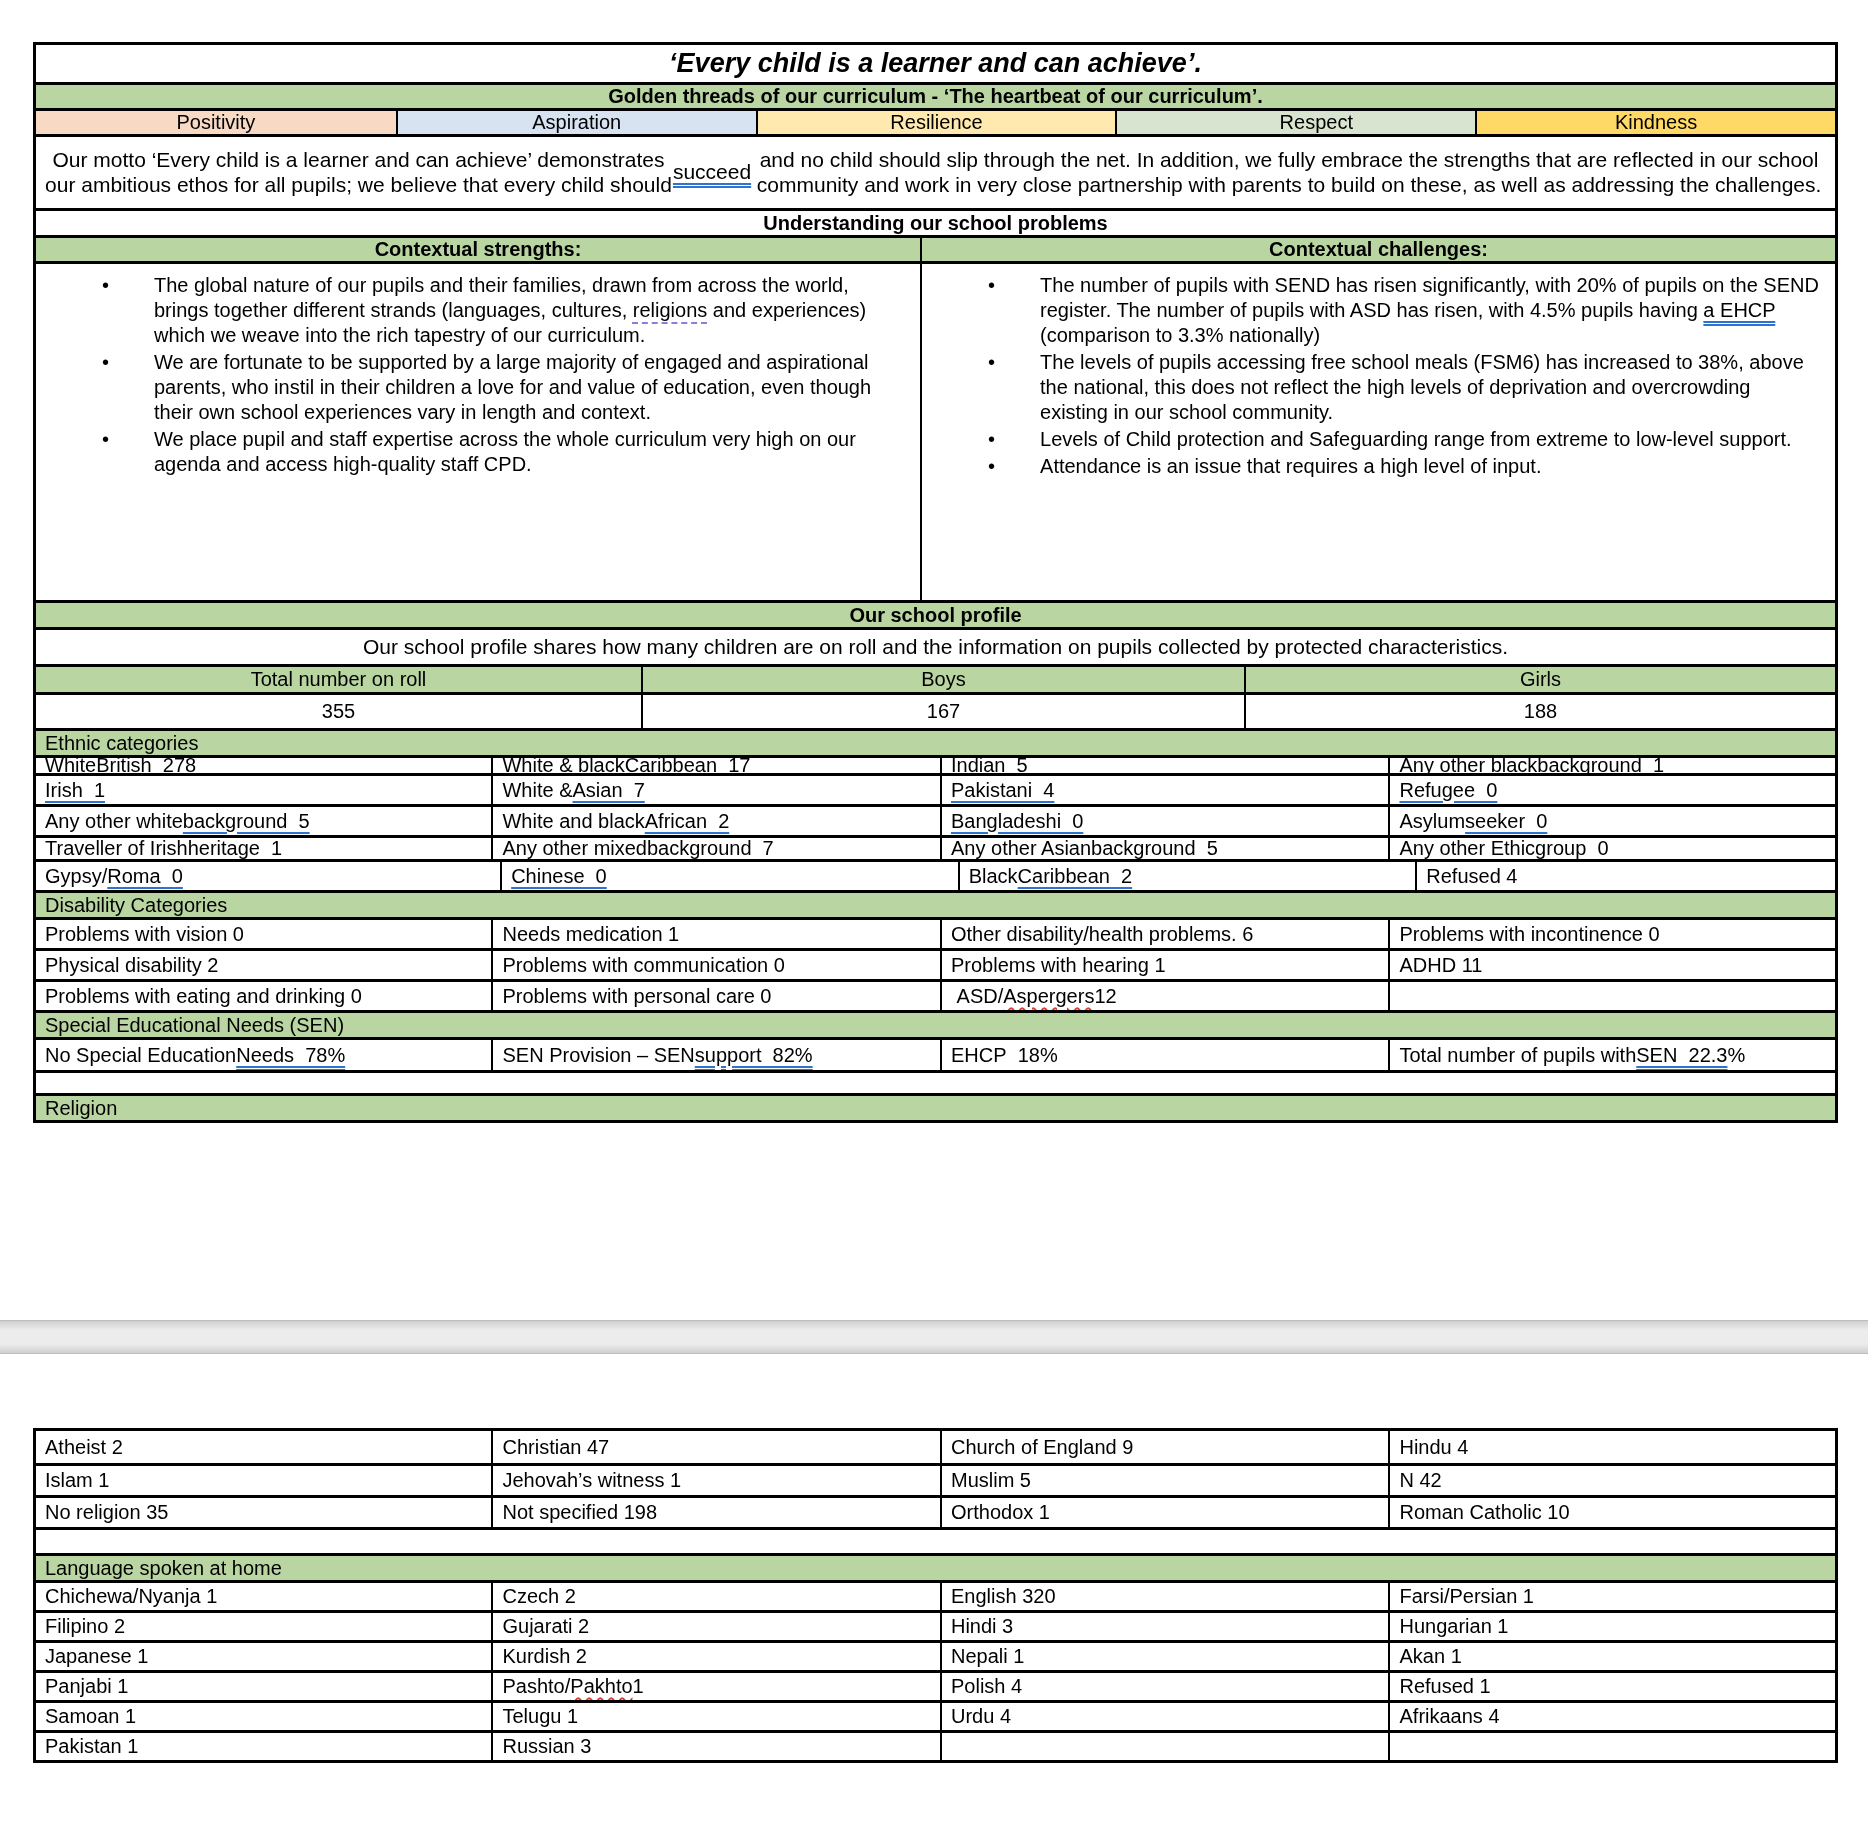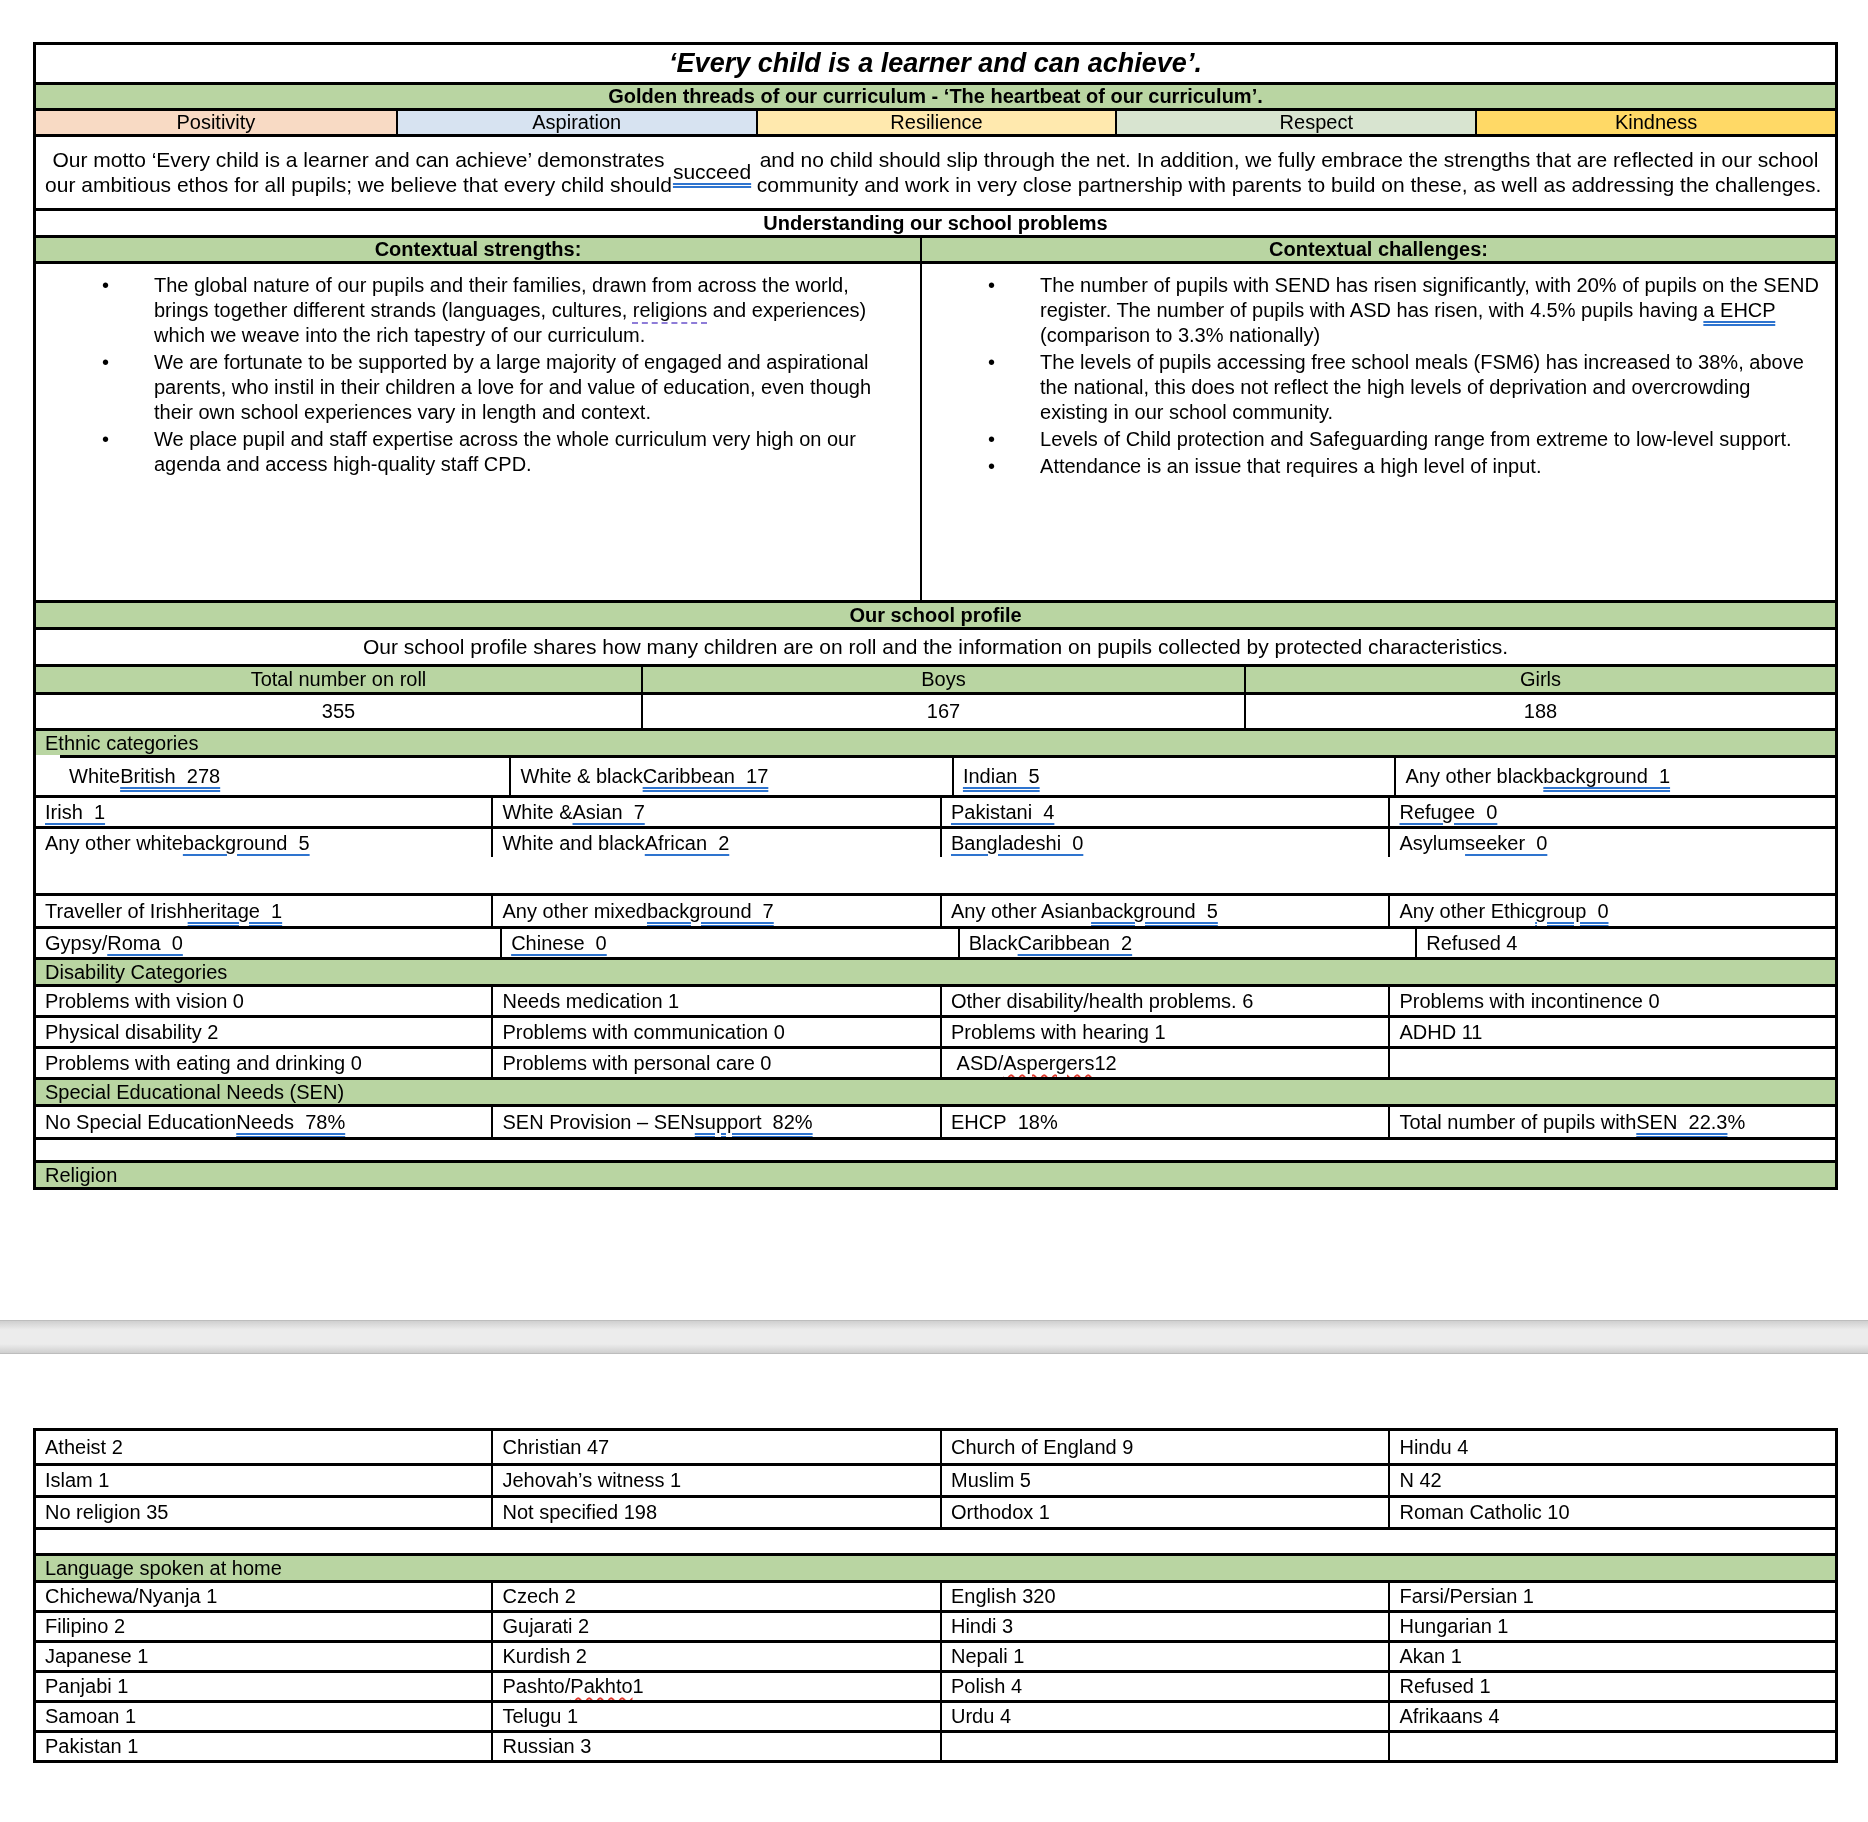--- a/index.html
+++ b/index.html
@@ -124,21 +124,21 @@
     <div>Girls</div>
   </div>
   <div class="row roll-v" style="border-top:3px solid #000;">
     <div>355</div>
     <div>167</div>
     <div>188</div>
   </div>
 
   <div class="row section-bar green-bar">Ethnic categories</div>
   <div>
-      <div class="t-row" style="grid-template-columns: 457fr 450fr 450fr 448fr; height: 40px; margin-left: 24px;">
+      <div class="t-row" style="grid-template-columns: 457fr 450fr 450fr 448fr; height: 18px;">
         <div class="t-cell">White <span class="dec-u">British&nbsp; 278</span></div>
         <div class="t-cell">White &amp; black <span class="dec-u">Caribbean&nbsp; 17</span></div>
         <div class="t-cell">
           <span class="dec-u">Indian&nbsp; 5</span>
         </div>
         <div class="t-cell">Any other black <span class="dec-u">background&nbsp; 1</span></div>
       </div>
       <div class="t-row" style="grid-template-columns: 457fr 450fr 450fr 448fr; height: 31px;">
         <div class="t-cell">
           <span class="dec-u">Irish&nbsp; 1</span>
@@ -152,21 +152,21 @@
         </div>
       </div>
       <div class="t-row" style="grid-template-columns: 457fr 450fr 450fr 448fr; height: 31px;">
         <div class="t-cell">Any other white <span class="dec-u">background&nbsp; 5</span></div>
         <div class="t-cell">White and black <span class="dec-u">African&nbsp; 2</span></div>
         <div class="t-cell">
           <span class="dec-u">Bangladeshi&nbsp; 0</span>
         </div>
         <div class="t-cell">Asylum <span class="dec-u">seeker&nbsp; 0</span></div>
       </div>
-      <div class="t-row" style="grid-template-columns: 457fr 450fr 450fr 448fr; height: 33px; margin-top: 36px;">
+      <div class="t-row" style="grid-template-columns: 457fr 450fr 450fr 448fr; height: 24px;">
         <div class="t-cell">Traveller of Irish <span class="dec-u">heritage&nbsp; 1</span></div>
         <div class="t-cell">Any other mixed <span class="dec-u">background&nbsp; 7</span></div>
         <div class="t-cell">Any other Asian <span class="dec-u">background&nbsp; 5</span></div>
         <div class="t-cell">Any other Ethic <span class="dec-u">group&nbsp; 0</span></div>
       </div>
       <div class="t-row" style="grid-template-columns: 457fr 450fr 450fr 448fr; height: 31px; gap: 36px;">
         <div class="t-cell">Gypsy/<span class="dec-u">Roma&nbsp; 0</span></div>
         <div class="t-cell">
           <span class="dec-u">Chinese&nbsp; 0</span>
         </div>

